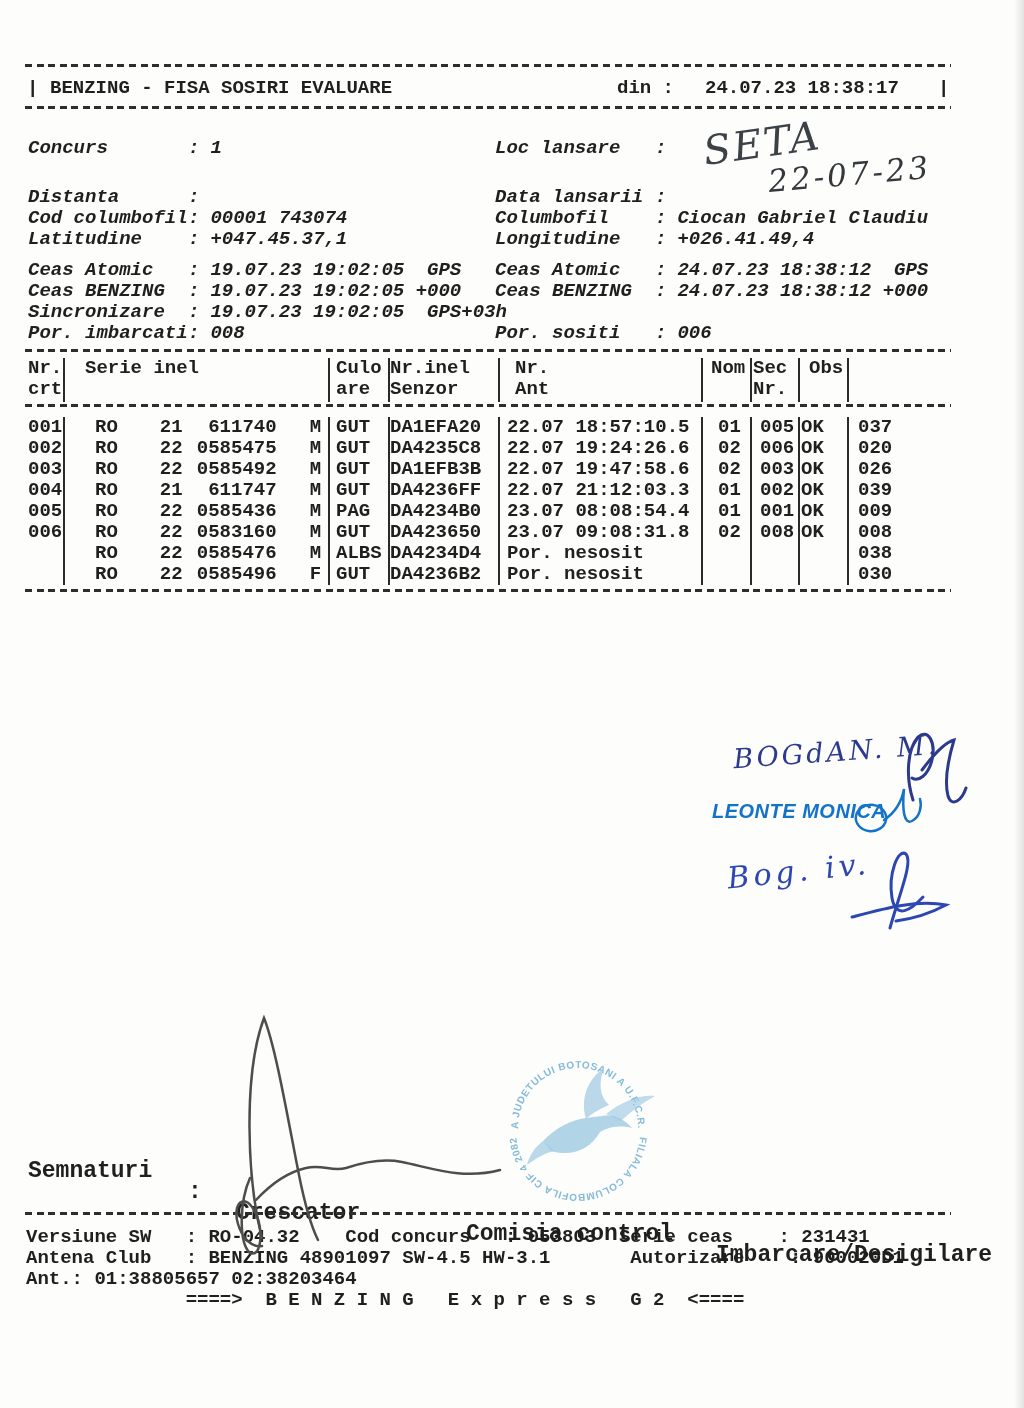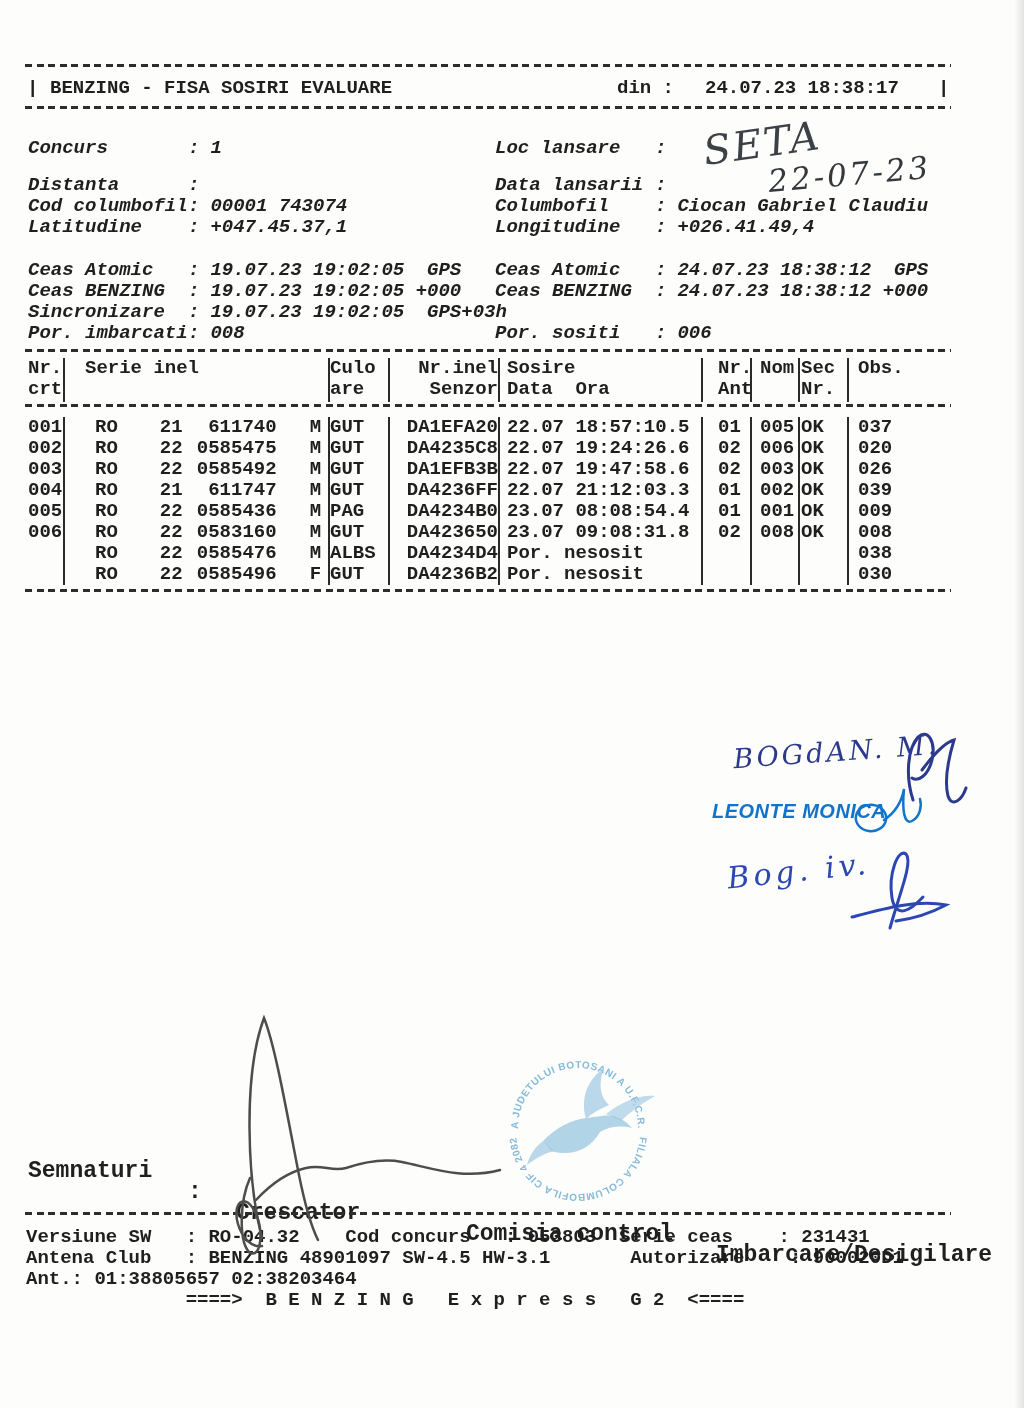--- a/index.html
+++ b/index.html
@@ -8,30 +8,30 @@
   .mono{font-size:19px;font-weight:700;line-height:21px;white-space:pre;}
   .abs{position:absolute;}
   .dash{position:absolute;left:25px;width:926px;height:3px;
         background:repeating-linear-gradient(90deg,#2d2d2d 0 7px,transparent 7px 11.56px);}
   
   .kvcol{position:absolute;}
   .kv{display:flex;height:21px;font-style:italic;}
   .kv .k{display:inline-block;width:160px;white-space:pre;}
   .kv .s{white-space:pre;}
   .kv .v{white-space:pre;margin-left:11px;}
-  .gap2 .kv:nth-child(2){margin-top:16px;}
+  .gap2 .kv:nth-child(2){margin-top:28px;}
   
   .tgrid{position:absolute;left:25px;display:grid;
          grid-template-columns:40px 265px 60px 110px 203px 49px 48px 49px 101px;}
   .tcell{box-sizing:border-box;border-right:2px solid #2a2a2a;white-space:pre;
          font-size:19px;font-weight:700;line-height:21px;overflow:hidden;}
   .tcell:nth-child(9n){border-right:none;}
   .hd{padding-top:0;}
-  .p-nr{padding-left:3px;} .p-serie{padding-left:20px;} .p-color{}
-  .p-sensor{text-align:right;} .p-arr{padding-left:7px;} .p-ant{padding-left:15px;}
+  .p-nr{padding-left:3px;} .p-serie{padding-left:20px;} .p-color{padding-left:6px;}
+  .p-sensor{} .p-arr{padding-left:7px;} .p-ant{padding-left:15px;}
   .p-nom{padding-left:8px;} .p-sec{padding-left:1px;} .p-obs{padding-left:9px;}
   .sp-country{margin-left:30px;} .sp-year{margin-left:42px;}
   .sp-ring{display:inline-block;width:86px;text-align:right;margin-left:8px;}
   .sp-sex{margin-left:33px;}
   
   .hw{position:absolute;font-family:"DejaVu Serif",serif;font-style:italic;white-space:pre;}
   .hw-seta{font-size:40px;color:#3c4147;transform:rotate(-8deg);letter-spacing:2px;}
   .hw-date{font-size:31px;color:#34383d;transform:rotate(-5deg);letter-spacing:3px;}
   .hw-sign1{font-size:27px;color:#2b3a8c;transform:rotate(-4deg);letter-spacing:3px;}
   .hw-stampname{font-family:"Liberation Sans",sans-serif;font-style:italic;font-weight:bold;
@@ -67,22 +67,20 @@
 
   <div class="dash" style="top:349px"></div>
   <div class="tgrid" style="top:358px" id="table-header">
       <div class="tcell hd p-nr" style="height: 44px;">Nr.
 crt</div>
       <div class="tcell hd p-serie" style="height: 44px;">Serie inel</div>
       <div class="tcell hd p-color" style="height: 44px;">Culo
 are</div>
       <div class="tcell hd p-sensor" style="height: 44px;">Nr.inel
 Senzor</div>
-      <div class="tcell hd p-arr" style="height: 44px;">Sosire
-Data  Ora</div>
       <div class="tcell hd p-ant" style="height: 44px;">Nr.
 Ant</div>
       <div class="tcell hd p-nom" style="height: 44px;">Nom</div>
       <div class="tcell hd p-sec" style="height: 44px;">Sec
 Nr.</div>
       <div class="tcell hd p-obs" style="height: 44px;">Obs.</div>
     </div>
   <div class="dash" style="top:404px"></div>
   <div class="tgrid" style="top:417px;grid-auto-rows:21px" id="table-rows">
       <div class="tcell p-nr">001</div>

